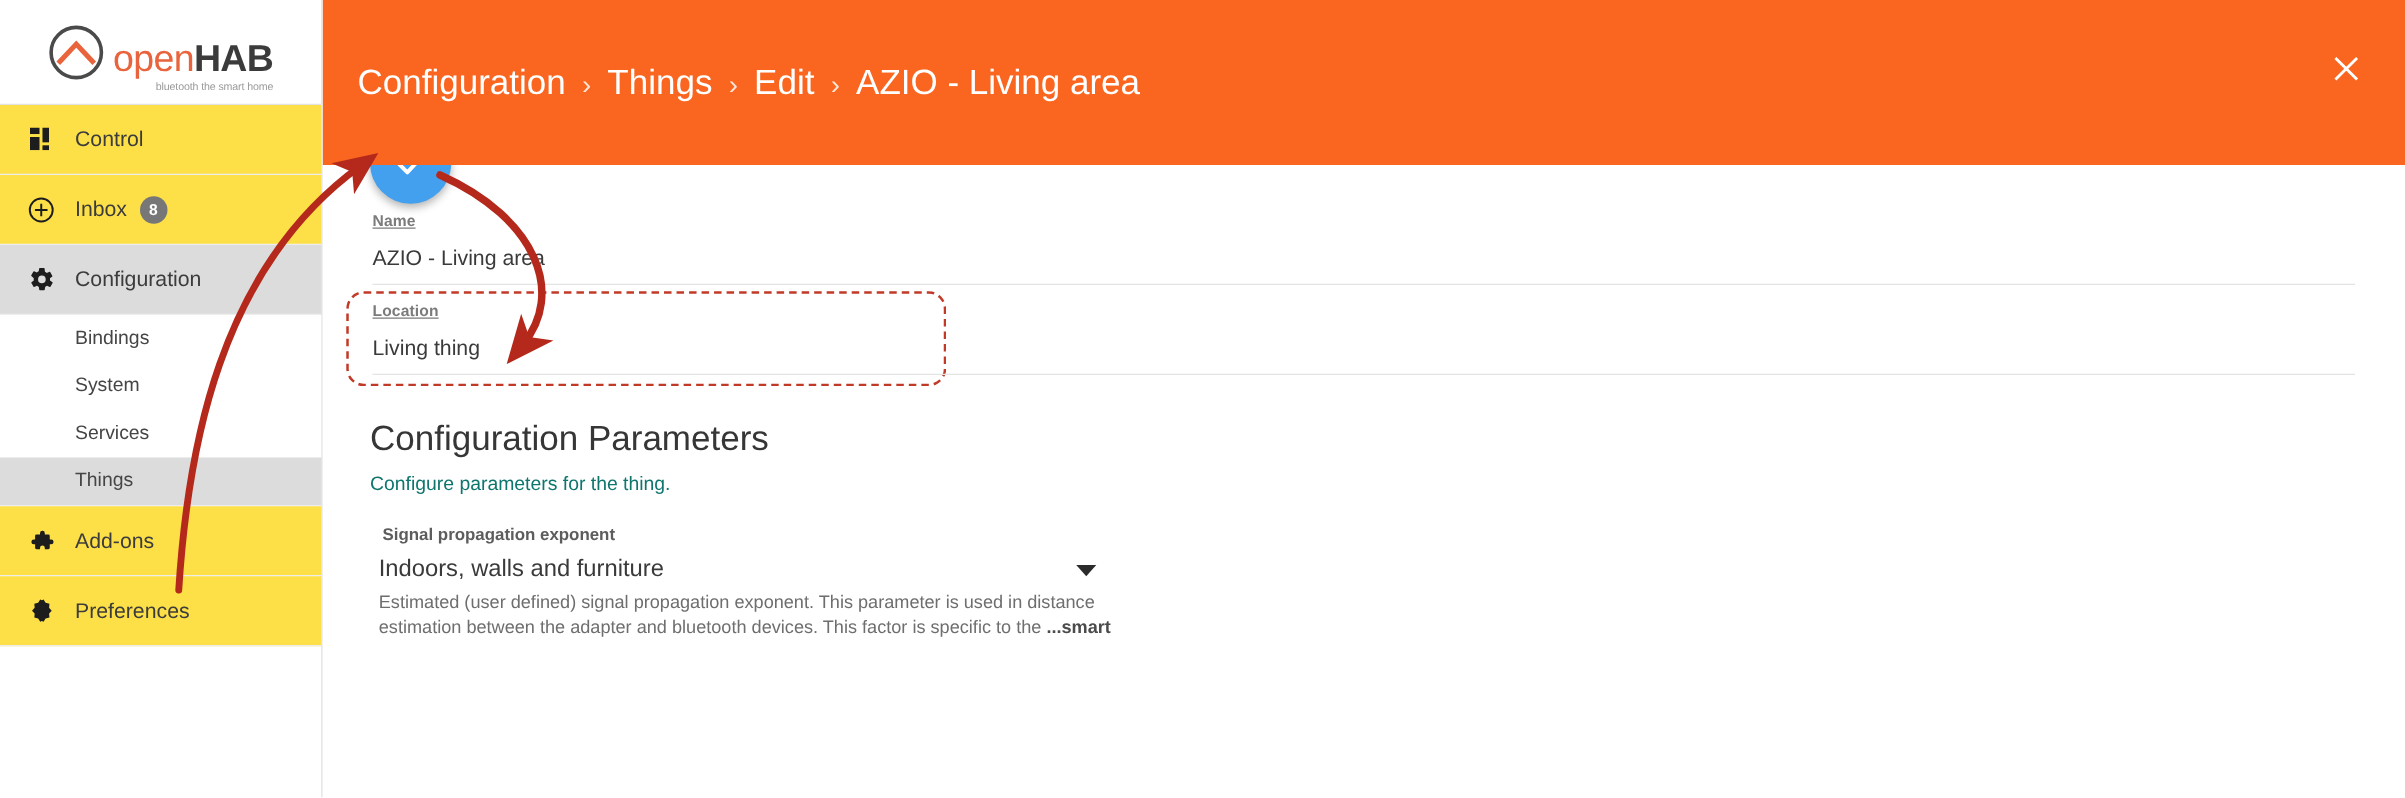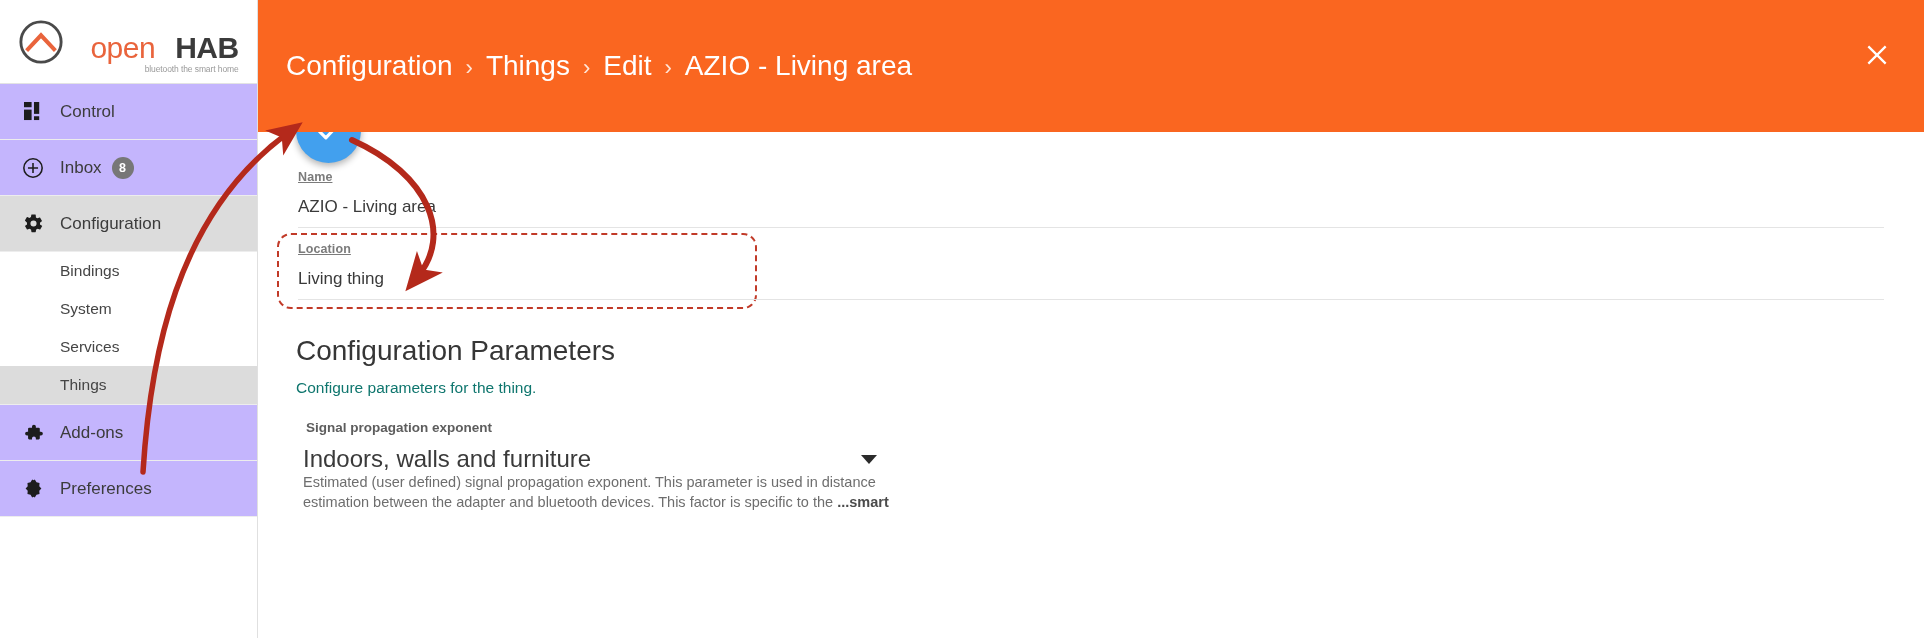--- a/index.html
+++ b/index.html
@@ -20,38 +20,38 @@
     z-index: 5;
   }
   #logo-area {
     height: 84px;
     border-bottom: 1px solid #e3e3e3;
     display: flex; align-items: center; justify-content: center;
   }
   #logo-wrap { display: flex; align-items: flex-end; gap: 6px; position: relative; }
   #logo-mark { width: 46px; height: 46px; }
   #logo-text-block { position: relative; padding-bottom: 2px; }
-  .logo-word { font-size: 30px; letter-spacing: -0.5px; line-height: 30px; margin-left: 20px; }
+  .logo-word { font-size: 30px; letter-spacing: -0.5px; line-height: 30px; }
   .logo-open { color: #e9643c; font-weight: 400; }
   .logo-hab { color: #3b3b3b; font-weight: 700; }
   #logo-tagline {
     position: absolute; right: 0; bottom: -9px;
     font-size: 8.5px; color: #9a9a9a; letter-spacing: -0.1px;
     white-space: nowrap;
   }
 
   .nav-item {
     height: 56px;
     display: flex; align-items: center;
     padding-left: 20px;
     color: #3c3c3c;
     font-size: 17px;
     cursor: pointer;
     border-bottom: 1px solid #ededed;
-    background: #c4b5fd;
+    background: #fde047;
   }
   .nav-item.active { background: #dcdcdc; }
   .nav-icon {
     width: 26px; height: 26px;
     margin-right: 14px;
     display: flex; align-items: center; justify-content: center;
     color: #1d1d1d; flex: 0 0 auto;
   }
   .nav-label { white-space: nowrap; }
   .badge {
@@ -151,21 +151,21 @@
   }
 
   #param-label {
     position: absolute; left: 48px; top: 288px;
     font-size: 13.5px; font-weight: 700; color: #5d5d5d;
   }
   #param-select {
     position: absolute; left: 45px; top: 313px; width: 578px;
     display: flex; align-items: center; justify-content: space-between;
   }
-  #param-select-value { font-size: 24px; color: #3a3a3a; }
+  #param-select-value { font-size: 19px; color: #3a3a3a; }
   #param-caret {
     width: 0; height: 0;
     border-left: 8px solid transparent;
     border-right: 8px solid transparent;
     border-top: 9px solid #2b2b2b;
     margin-right: 4px;
   }
   #param-desc {
     position: absolute; left: 45px; top: 340px; width: 590px;
     font-size: 14.5px; color: #6e6e6e; line-height: 1.38;

